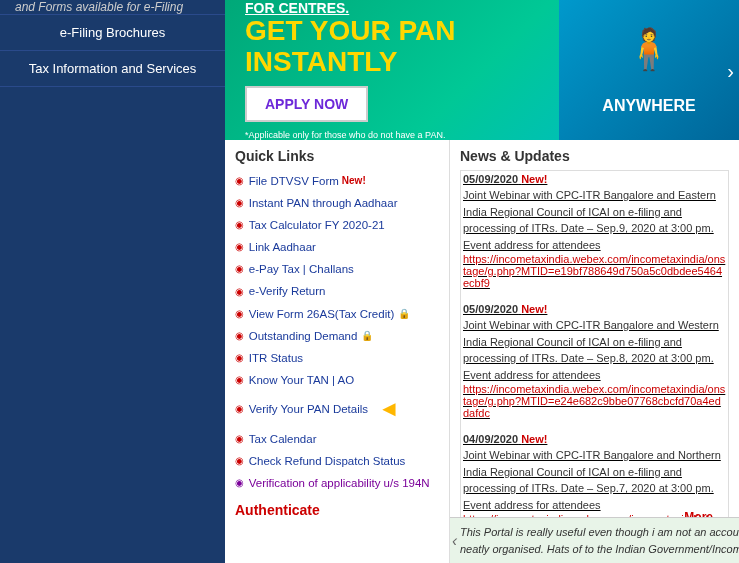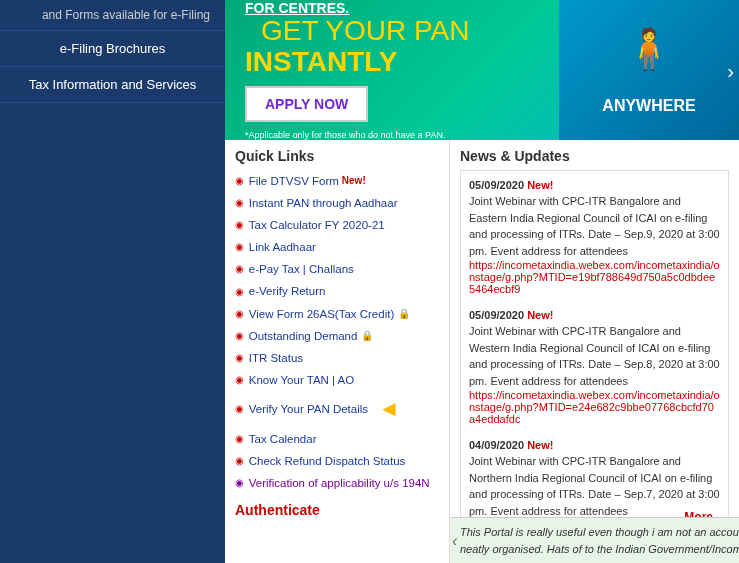--- a/index.html
+++ b/index.html
@@ -19,23 +19,24 @@
       color: #fff;
       padding: 10px 15px;
       font-size: 13px;
       text-align: center;
       cursor: pointer;
       border-bottom: 1px solid #2a4a8b;
     }
     .sidebar-item-top {
       font-size: 12px;
       color: #ccc;
-      padding: 8px 15px;
-      text-align: right;
+      padding: 0 15px;
+      text-align: left;
       border-bottom: 1px solid #2a4a8b;
+      font-style: italic;
     }
 
     
     .main {
       position: absolute;
       left: 225px; top: 0;
       width: 514px;
       height: 563px;
     }
 
@@ -54,24 +55,23 @@
       color: #fff;
     }
     .banner-text .for-centres {
       font-size: 14px;
       font-weight: bold;
       color: #fff;
       text-decoration: underline;
     }
     .banner-text .get-pan {
       font-size: 28px;
-      font-weight: 400;
+      font-weight: 700;
       color: #FFD700;
       line-height: 1.1;
-      margin-left: 16px;
     }
     .banner-text .instantly {
       font-size: 28px;
       font-weight: 900;
       color: #FFD700;
     }
     .apply-btn {
       display: inline-block;
       background: #fff;
       color: #6d28d9;
@@ -191,22 +191,23 @@
     .news-title {
       font-size: 14px;
       font-weight: bold;
       color: #333;
       margin-bottom: 6px;
     }
     .news-scroll {
       height: 360px;
       overflow-y: auto;
       border: 1px solid #ddd;
-      padding: 8px;
+      padding: 2px;
       position: relative;
+      text-decoration: underline;
     }
     .news-item {
       margin-bottom: 14px;
       font-size: 11px;
     }
     .news-date {
       font-weight: bold;
       color: #333;
     }
     .news-new {

